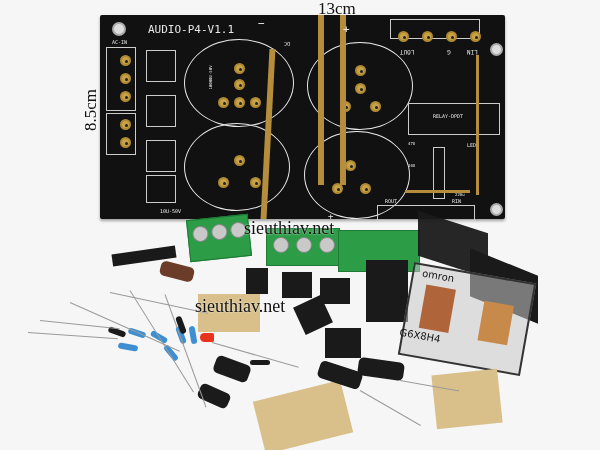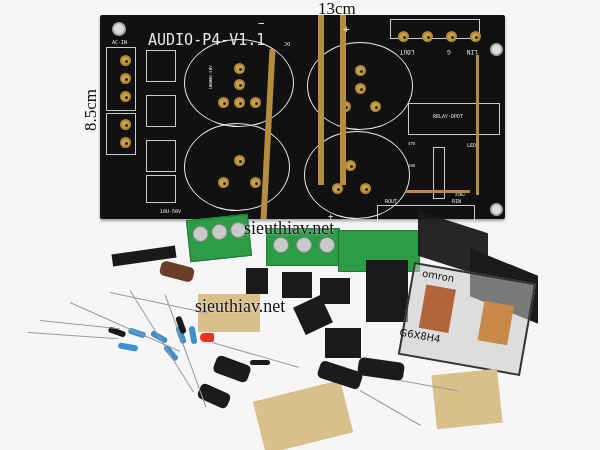--- a/index.html
+++ b/index.html
@@ -21,21 +21,21 @@
   .ecap{background:#1b1b1b;border-radius:5px;}
   .card{background:#d9c08a;}
 </style>
 </head>
 <body>
 
 <div class="abs dim" style="left:318px;top:-1px;font-size:17px;">13cm</div>
 <div class="abs dim" style="left:70px;top:100px;font-size:17px;transform:rotate(-90deg);transform-origin:center;">8.5cm</div>
 
 <div class="abs pcb">
-  <div class="abs silk" style="left:48px;top:16px;font-size:15px;">AUDIO-P4-V1.1</div>
+  <div class="abs silk" style="left:48px;top:8px;font-size:11px;">AUDIO-P4-V1.1</div>
   <div class="abs" style="left:12px;top:7px;width:10px;height:10px;border-radius:50%;border:2px solid #aaa;background:#ddd;"></div>
   <div class="abs" style="left:390px;top:28px;width:9px;height:9px;border-radius:50%;border:2px solid #aaa;background:#ddd;"></div>
   <div class="abs" style="left:390px;top:188px;width:9px;height:9px;border-radius:50%;border:2px solid #aaa;background:#ddd;"></div>
 
   <div class="abs silk" style="left:12px;top:24px;font-size:5px;">AC-IN</div>
   <div class="abs" style="left:6px;top:32px;width:28px;height:62px;border:1px solid #ccc;"></div>
   <div class="abs" style="left:6px;top:98px;width:28px;height:40px;border:1px solid #ccc;"></div>
   <div class="abs pad" style="left:20px;top:40px;"></div>
   <div class="abs pad" style="left:20px;top:58px;"></div>
   <div class="abs pad" style="left:20px;top:76px;"></div>

